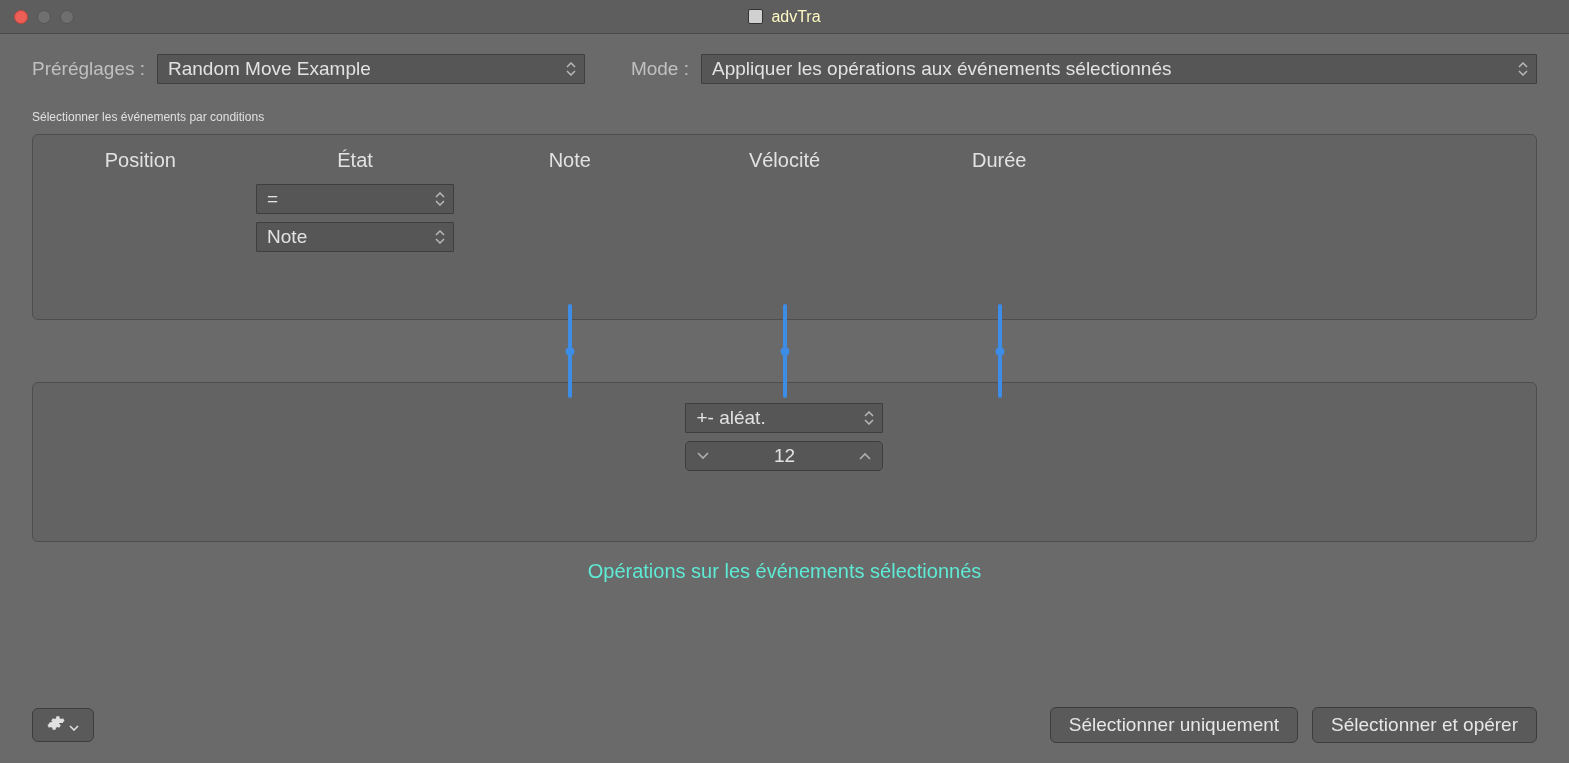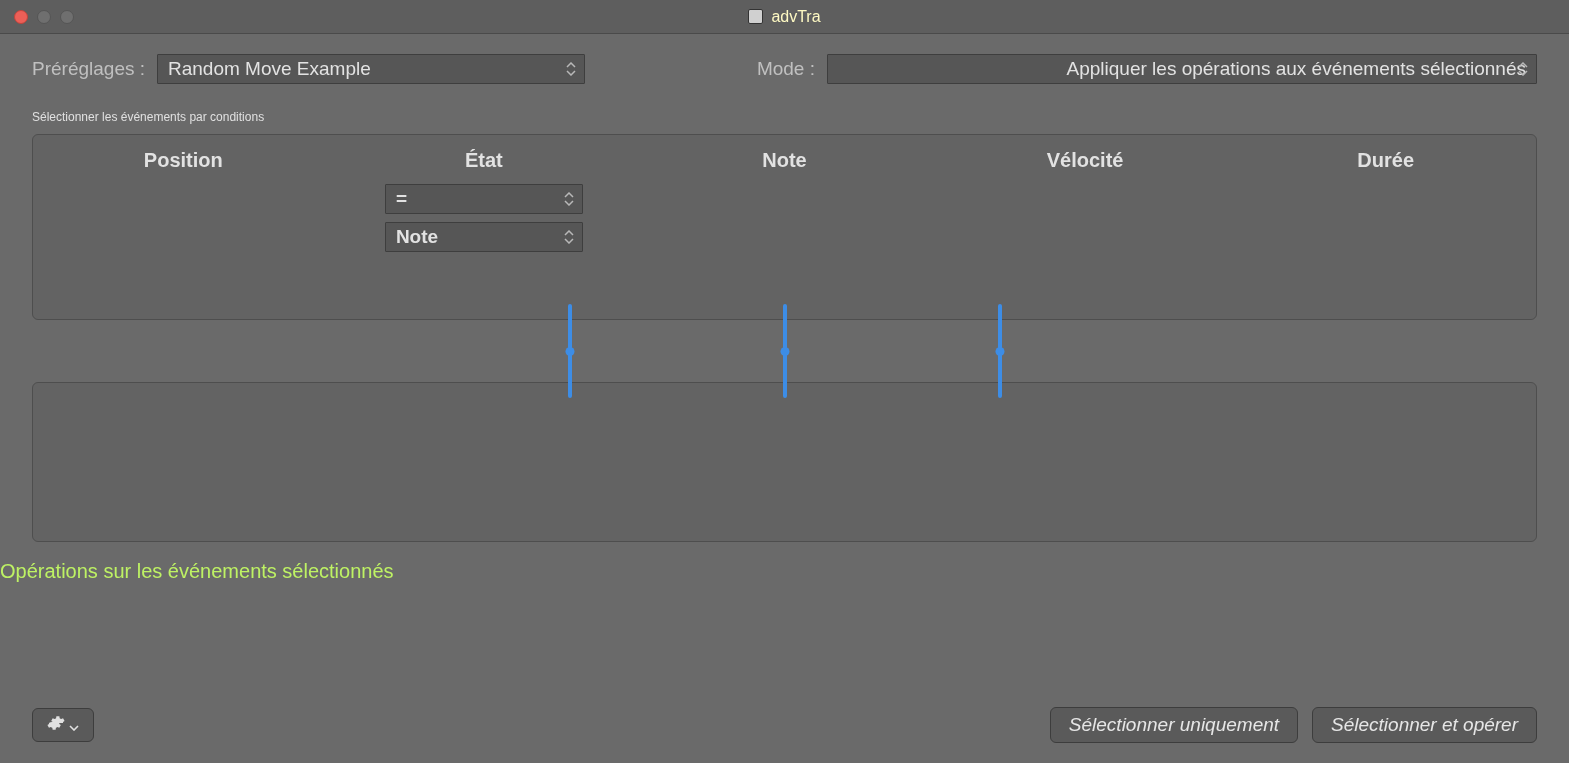--- a/index.html
+++ b/index.html
@@ -55,21 +55,21 @@
   }
   .select .updown {
     position: absolute; right: 8px; top: 50%; transform: translateY(-50%);
     width: 10px; height: 16px;
     display: flex; flex-direction: column; justify-content: center; gap: 2px;
     color: #b8b8b8;
   }
   .updown svg { display: block; }
 
   .presets-select { width: 428px; }
-  .mode-select { width: 710px; justify-content: flex-end; }
+  .mode-select { width: 836px; }
   .spacer-top { flex: 1; }
 
   
   .section-label {
     color: #e0e0e0;
     padding: 18px 32px 10px 32px;
     font-size: 12px;
   }
 
   
@@ -78,24 +78,23 @@
     background: #636363;
     border: 1px solid #4e4e4e;
     border-radius: 6px;
   }
   .conditions-panel { height: 186px; }
   .operations-panel { height: 160px; }
 
   
   .columns {
     display: grid;
-    grid-template-columns: repeat(5, 1fr);
+    grid-template-columns: repeat(7, 1fr);
     height: 100%;
     padding-top: 10px;
-    font-weight: bold;
   }
   .col { display: flex; flex-direction: column; align-items: center; position: relative; }
   .col-header { color: #e2e2e2; font-size: 20px; margin: 4px 0 10px 0; }
   .col-stack { display: flex; flex-direction: column; gap: 8px; margin-top: 2px; }
   .col .select { width: 198px; }
 
   
   .gap-region {
     height: 62px; position: relative; margin: 0 32px;
   }
@@ -126,40 +125,39 @@
     width: 198px; height: 30px;
     background: #565656; border: 1px solid #3e3e3e; border-radius: 5px;
     display: grid; grid-template-columns: 34px 1fr 34px;
     align-items: center; color: #e2e2e2;
   }
   .spinner .arrow-btn { display:flex; justify-content:center; align-items:center; height:100%; color:#b0b0b0; }
   .spinner .value { text-align: center; font-size: 19px; }
 
   
   .caption {
-    color: #bef264; font-size: 20px;
+    text-align: center; color: #5eead4; font-size: 20px;
     margin-top: 18px;
   }
 
   
   .footer {
     position: absolute; left: 0; right: 0; bottom: 0;
     padding: 14px 32px 20px 32px;
     display: flex; align-items: center; gap: 14px;
   }
   .footer .grow { flex: 1; }
   .btn {
     background: #5a5a5a;
     border: 1px solid #3d3d3d;
     border-radius: 6px;
     padding: 6px 18px;
     color: #e6e6e6;
     font-size: 19px;
     cursor: default;
-    font-style: italic;
   }
   .gear-btn {
     background: #5a5a5a; border: 1px solid #3d3d3d; border-radius: 6px;
     height: 34px; width: 62px;
     display: flex; align-items: center; justify-content: center; gap: 4px;
     color: #e0e0e0;
   }
 </style>
 </head>
 <body>
@@ -254,20 +252,46 @@
   <div class="connector" style="left: calc((100%/7)*2 + (100%/7)/2 - 2px);"></div>
   <div class="connector" style="left: calc((100%/7)*3 + (100%/7)/2 - 2px);"></div>
   <div class="connector" style="left: calc((100%/7)*4 + (100%/7)/2 - 2px);"></div>
 </div>
 
 <div class="panel operations-panel">
   <div class="ops-grid">
     <div class="ops-col"></div>
     <div class="ops-col"></div>
     <div class="ops-col"></div>
+    <div class="ops-col">
+      <div class="select">
+        <span>+- aléat.</span>
+        <span class="updown">
+          <svg width="10" height="6" viewBox="0 0 10 6">
+              <path d="M1 5 L5 1 L9 5" fill="none" stroke="currentColor" stroke-width="1.5"></path>
+            </svg>
+          <svg width="10" height="6" viewBox="0 0 10 6">
+              <path d="M1 1 L5 5 L9 1" fill="none" stroke="currentColor" stroke-width="1.5"></path>
+            </svg>
+        </span>
+      </div>
+      <div class="spinner">
+        <div class="arrow-btn">
+          <svg width="12" height="8" viewBox="0 0 12 8">
+              <path d="M1 1 L6 6 L11 1" fill="none" stroke="currentColor" stroke-width="1.6"></path>
+            </svg>
+        </div>
+        <div class="value">12</div>
+        <div class="arrow-btn">
+          <svg width="12" height="8" viewBox="0 0 12 8">
+              <path d="M1 7 L6 2 L11 7" fill="none" stroke="currentColor" stroke-width="1.6"></path>
+            </svg>
+        </div>
+      </div>
+    </div>
     <div class="ops-col"></div>
     <div class="ops-col"></div>
     <div class="ops-col"></div>
   </div>
 </div>
 
 <div class="caption">Opérations sur les événements sélectionnés</div>
 
 <div class="footer">
   <div class="gear-btn">

